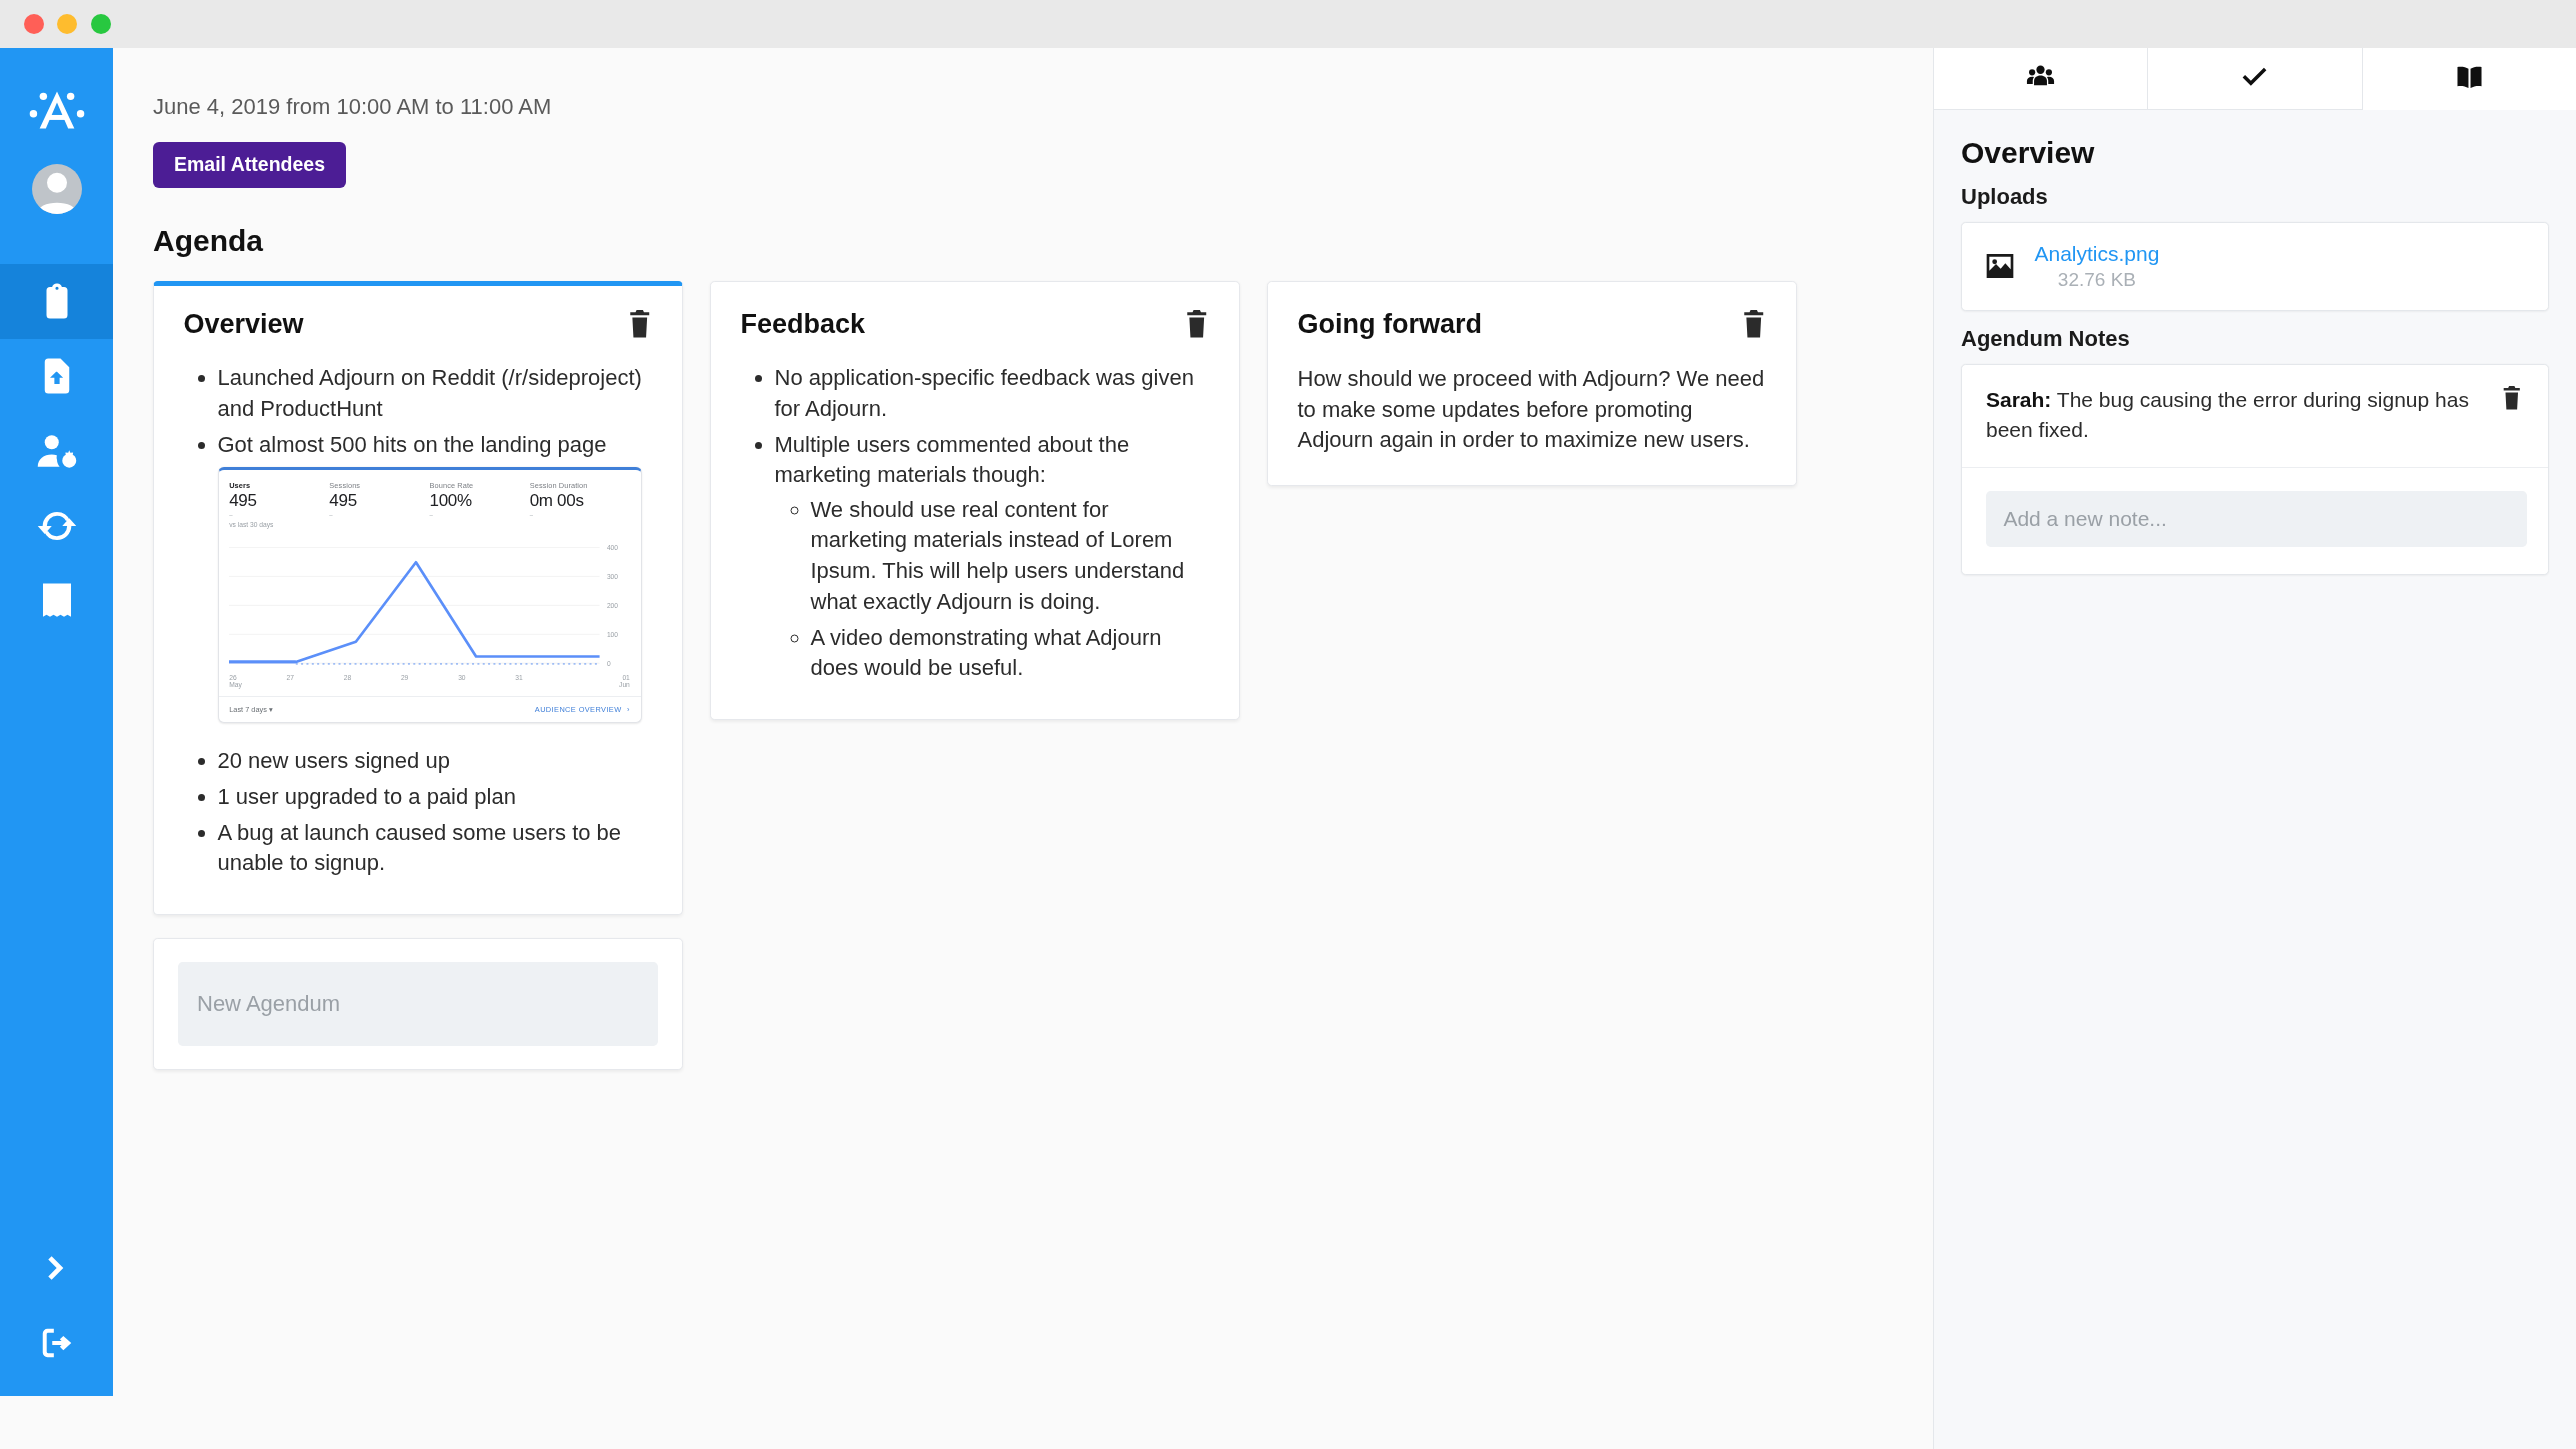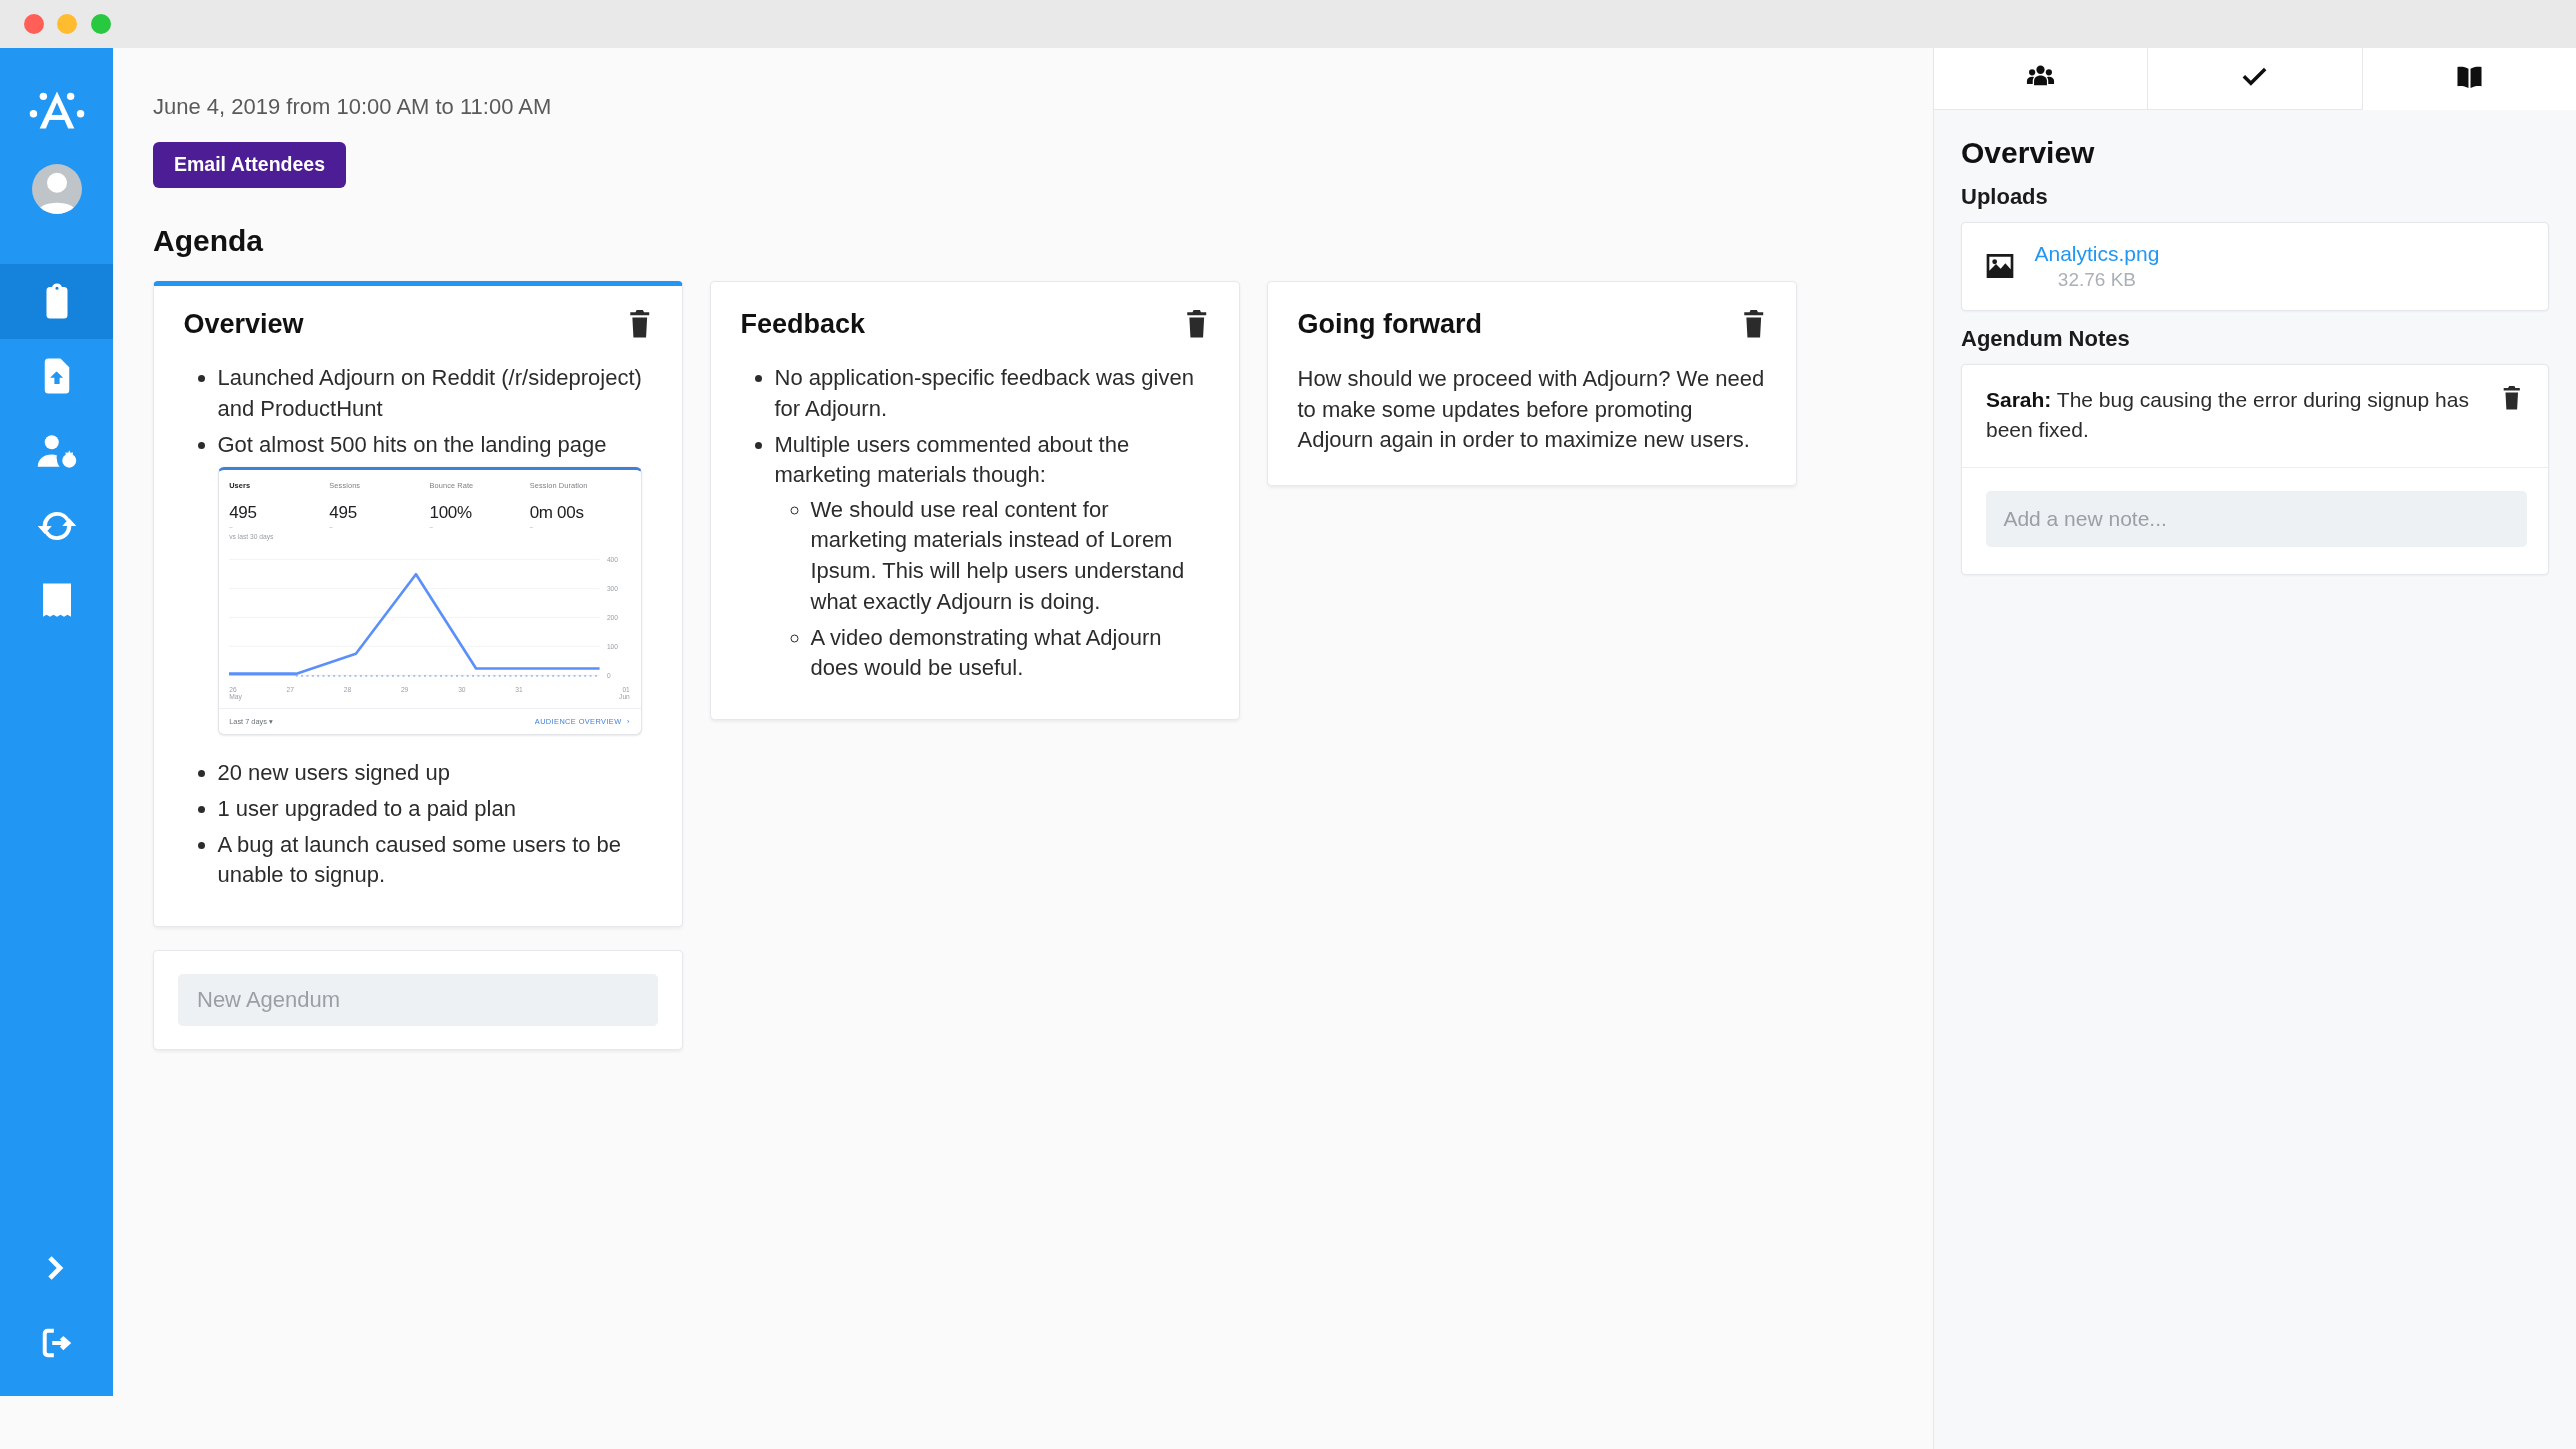--- a/index.html
+++ b/index.html
@@ -72,35 +72,35 @@
 
   .card ul { margin-top:23px; padding-left:34px; }
   .card ul li {
     font-size:22px; line-height:1.39; color:#2c2c2c; margin-bottom:5.4px;
   }
   .card ul ul { margin-top:4px; padding-left:36px; list-style:circle; }
   .card p.body { margin-top:24px; font-size:22px; line-height:1.39; color:#2c2c2c; }
 
   .newinput {
     width:100%; background:#eef1f4; border:none; border-radius:4.7px;
-    padding:13px 19px; font-size:22px; color:#9aa0a6; font-family:inherit;
+    padding:29px 19px; font-size:22px; color:#9aa0a6; font-family:inherit;
   }
   .newinput::placeholder { color:#9aa0a6; }
 
   
   .ga {
     margin:6.7px 0 10.7px 34px; width:424px; background:#fff;
     border:0.7px solid #e2e4e8; border-radius:6px; box-shadow:0 0.7px 2px rgba(0,0,0,0.09);
     border-top:3.4px solid #3f7fd8; overflow:hidden;
   }
   .ga-metrics { display:flex; padding:10.7px 10.7px 2.7px 10.7px; }
   .ga-metric { flex:1; }
   .ga-metric .lbl { font-size:7.4px; color:#7b7f84; letter-spacing:0.1px; white-space:nowrap; }
   .ga-metric.first .lbl { color:#202124; font-weight:bold; }
-  .ga-metric .val { font-size:17px; color:#202124; margin-top:13px; letter-spacing:-0.3px; }
+  .ga-metric .val { font-size:17px; color:#202124; margin-top:1px; letter-spacing:-0.3px; }
   .ga-metric .delta { font-size:6px; color:#9aa0a6; margin-top:1.3px; }
   .ga-sub { font-size:6.7px; color:#9aa0a6; padding:0 10.7px 4px 10.7px; }
   .ga-chart { position:relative; height:138px; margin:2.7px 10.7px 0 10.7px; }
   .ga-chart svg { width:100%; height:100%; display:block; }
   .ga-xaxis { display:flex; padding:0 10.7px; margin-top:1.3px; }
   .ga-xaxis .tick { flex:1; font-size:6.7px; color:#9aa0a6; }
   .ga-xaxis .tick span { display:block; }
   .ga-xaxis .tick.last { text-align:right; }
   .ga-foot {
     margin-top:8px; border-top:0.7px solid #eceef1; padding:8px 10.7px;

